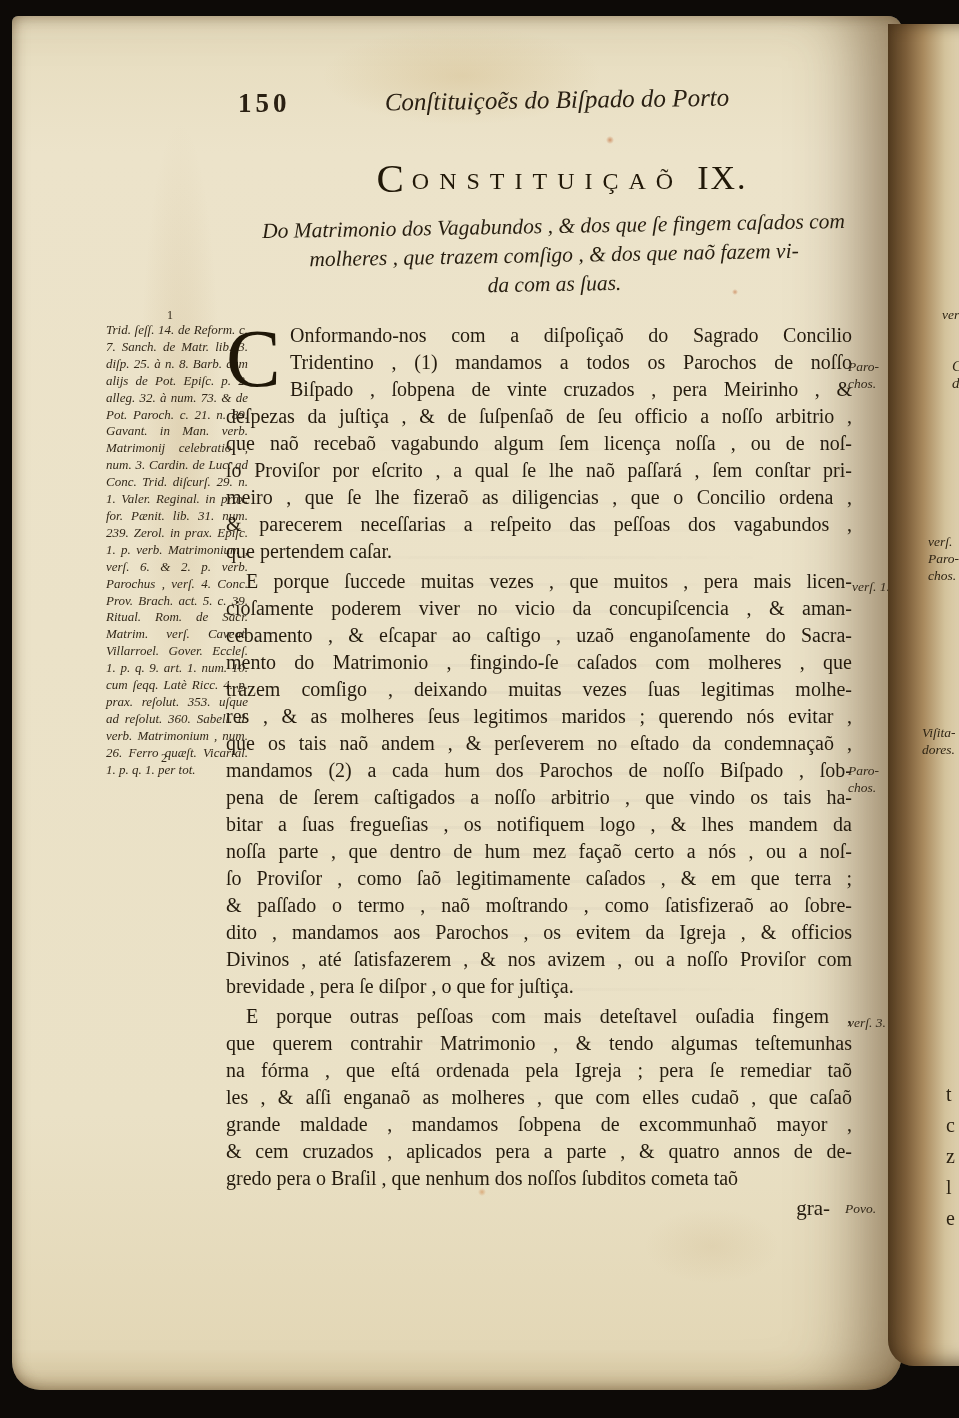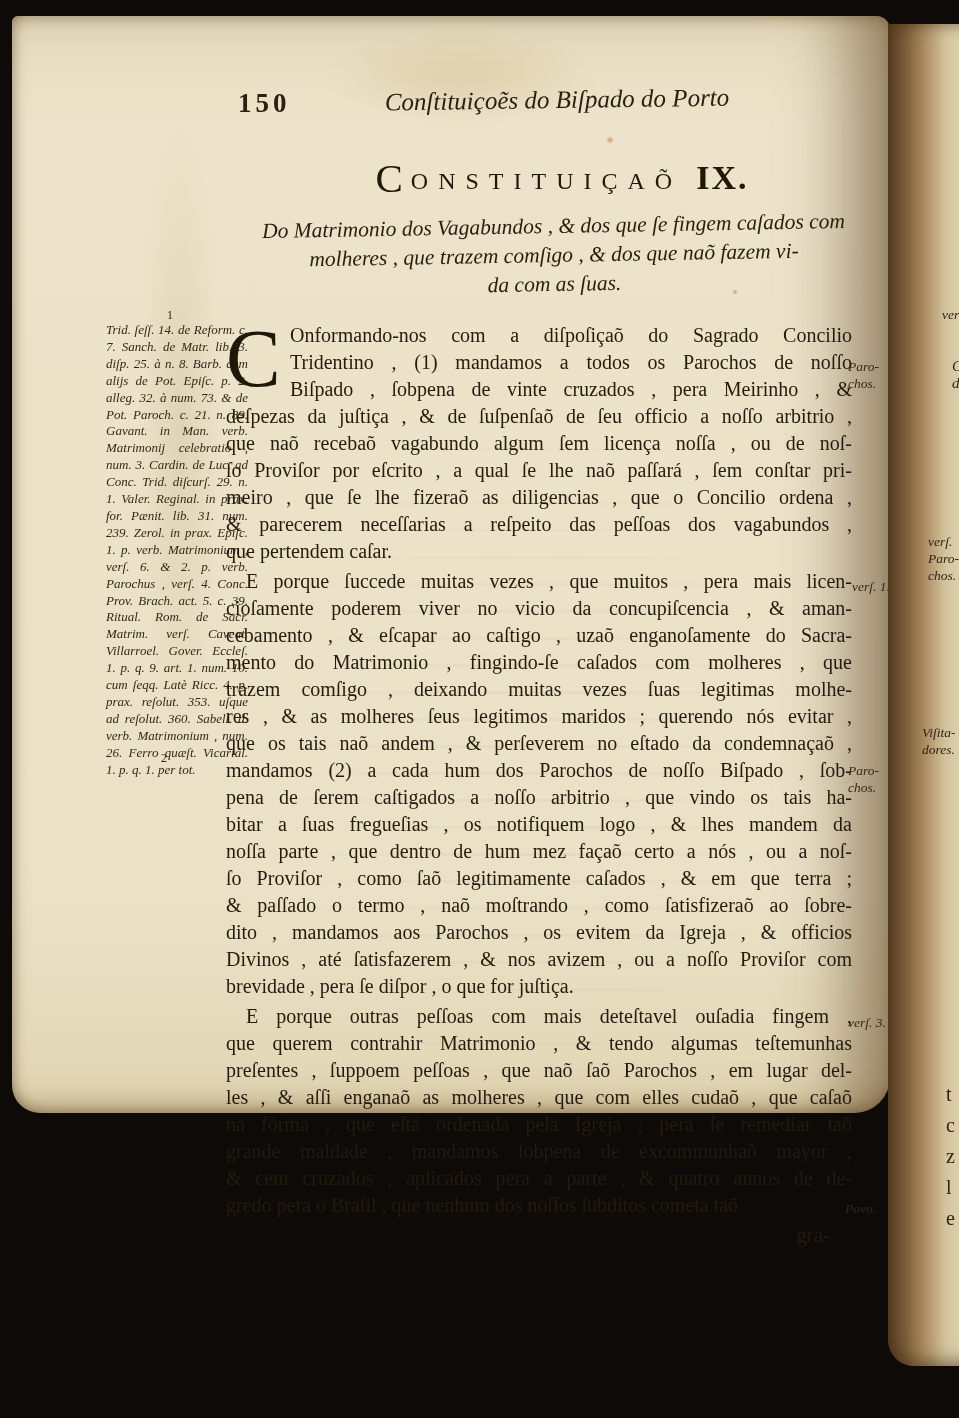--- a/index.html
+++ b/index.html
@@ -3,37 +3,38 @@
 <meta charset="utf-8">
 <style>
   html,body{margin:0;padding:0;}
   body{
     width:959px;height:1418px;position:relative;overflow:hidden;
     background:#0d0a07;
     font-family:"Liberation Serif","DejaVu Serif",serif;
   }
   
   .page{
-    position:absolute;left:12px;top:16px;width:878px;height:1097px;
+    position:absolute;left:12px;top:16px;width:878px;height:1374px;
     background:
       radial-gradient(ellipse 200px 70px at 450px 60px, rgba(186,146,74,.20), rgba(186,146,74,0) 70%),
       radial-gradient(ellipse 55px 420px at 168px 420px, rgba(160,120,60,.14), rgba(160,120,60,0) 75%),
       radial-gradient(ellipse 90px 50px at 700px 1230px, rgba(170,130,70,.10), rgba(170,130,70,0) 75%),
       radial-gradient(circle 4px at 598px 124px, rgba(185,85,30,.55), rgba(185,85,30,0) 100%),
       radial-gradient(circle 3px at 723px 276px, rgba(185,85,30,.5), rgba(185,85,30,0) 100%),
       radial-gradient(circle 4px at 470px 1176px, rgba(200,110,40,.45), rgba(200,110,40,0) 100%),
       radial-gradient(circle 3px at 336px 1392px, rgba(120,90,60,.5), rgba(120,90,60,0) 100%),
       linear-gradient(180deg,#e6dcbe 0%, #ece3ca 10%, #eae1c6 80%, #e3d7b6 97%, #d8c9a3 100%);
     border-radius:6px 14px 36px 28px;
     box-shadow:
       inset 9px 0 16px -8px rgba(90,65,35,.40),
       inset 0 8px 14px -7px rgba(90,65,35,.38),
       inset 0 -10px 16px -8px rgba(80,55,25,.45),
       inset -70px 0 70px -34px rgba(92,64,32,.62);
     color:#241b10;
+    padding-left:12px;
   }
   
   .page::before{
     content:"";position:absolute;inset:0;border-radius:inherit;pointer-events:none;
     background:
       repeating-linear-gradient(180deg, rgba(110,110,120,.045) 0 3px, rgba(110,110,120,0) 3px 27px);
     mix-blend-mode:multiply;
     -webkit-mask-image:radial-gradient(ellipse 340px 520px at 520px 760px, #000 20%, transparent 80%);
             mask-image:radial-gradient(ellipse 340px 520px at 520px 760px, #000 20%, transparent 80%);
   }
@@ -48,21 +49,21 @@
     font-style:italic;font-size:25px;color:#2a2013;transform:rotate(-0.8deg);
     white-space:nowrap;
   }
   
   .title{
     position:absolute;left:230px;top:138px;width:640px;text-align:center;
     color:#211808;white-space:nowrap;
   }
   .title .t-initial{font-size:41px;vertical-align:-3px;letter-spacing:8px;}
   .title .t-rest{font-size:24px;letter-spacing:10px;}
-  .title .t-num{font-size:34px;letter-spacing:2px;margin-left:14px;font-weight:bold;}
+  .title .t-num{font-size:34px;letter-spacing:2px;margin-left:14px;}
   
   .subtitle{
     position:absolute;left:208px;top:196px;width:668px;text-align:center;
     font-style:italic;font-size:21.5px;line-height:29px;color:#271e10;
     transform:rotate(-1deg);
   }
   
   .mnote-marker{
     position:absolute;width:20px;text-align:center;
     font-size:12px;color:#32291a;
@@ -164,23 +165,22 @@
         <div class="tline">noſſa parte , que dentro de hum mez façaõ certo a nós , ou a noſ-</div>
         <div class="tline">ſo Proviſor , como ſaõ legitimamente caſados , &amp; em que terra ;</div>
         <div class="tline">&amp; paſſado o termo , naõ moſtrando , como ſatisfizeraõ ao ſobre-</div>
         <div class="tline">dito , mandamos aos Parochos , os evitem da Igreja , &amp; officios</div>
         <div class="tline">Divinos , até ſatisfazerem , &amp; nos avizem , ou a noſſo Proviſor com</div>
         <div class="tline last">brevidade , pera ſe diſpor , o que for juſtiça.</div>
       </div>
     <div class="para indent-first">
         <div class="tline">E porque outras peſſoas com mais deteſtavel ouſadia fingem ,</div>
         <div class="tline">que querem contrahir Matrimonio , &amp; tendo algumas teſtemunhas</div>
-        <div class="tline">preſentes , ſuppoem peſſoas , que naõ ſaõ Parochos , em lugar del-</div>
+        <div class="tline">na fórma , que eſtá ordenada pela Igreja ; pera ſe remediar taõ</div>
         <div class="tline">les , &amp; aſſi enganaõ as molheres , que com elles cudaõ , que caſaõ</div>
-        <div class="tline">na fórma , que eſtá ordenada pela Igreja ; pera ſe remediar taõ</div>
         <div class="tline">grande maldade , mandamos ſobpena de excommunhaõ mayor ,</div>
         <div class="tline">&amp; cem cruzados , aplicados pera a parte , &amp; quatro annos de de-</div>
         <div class="tline last">gredo pera o Braſil , que nenhum dos noſſos ſubditos cometa taõ</div>
       </div>
     <div class="catchword">gra-</div>
   </div>
 
   <div class="mr-note" id="mr1">
       <div class="tline">Paro-</div>
       <div class="tline last">chos.</div>

